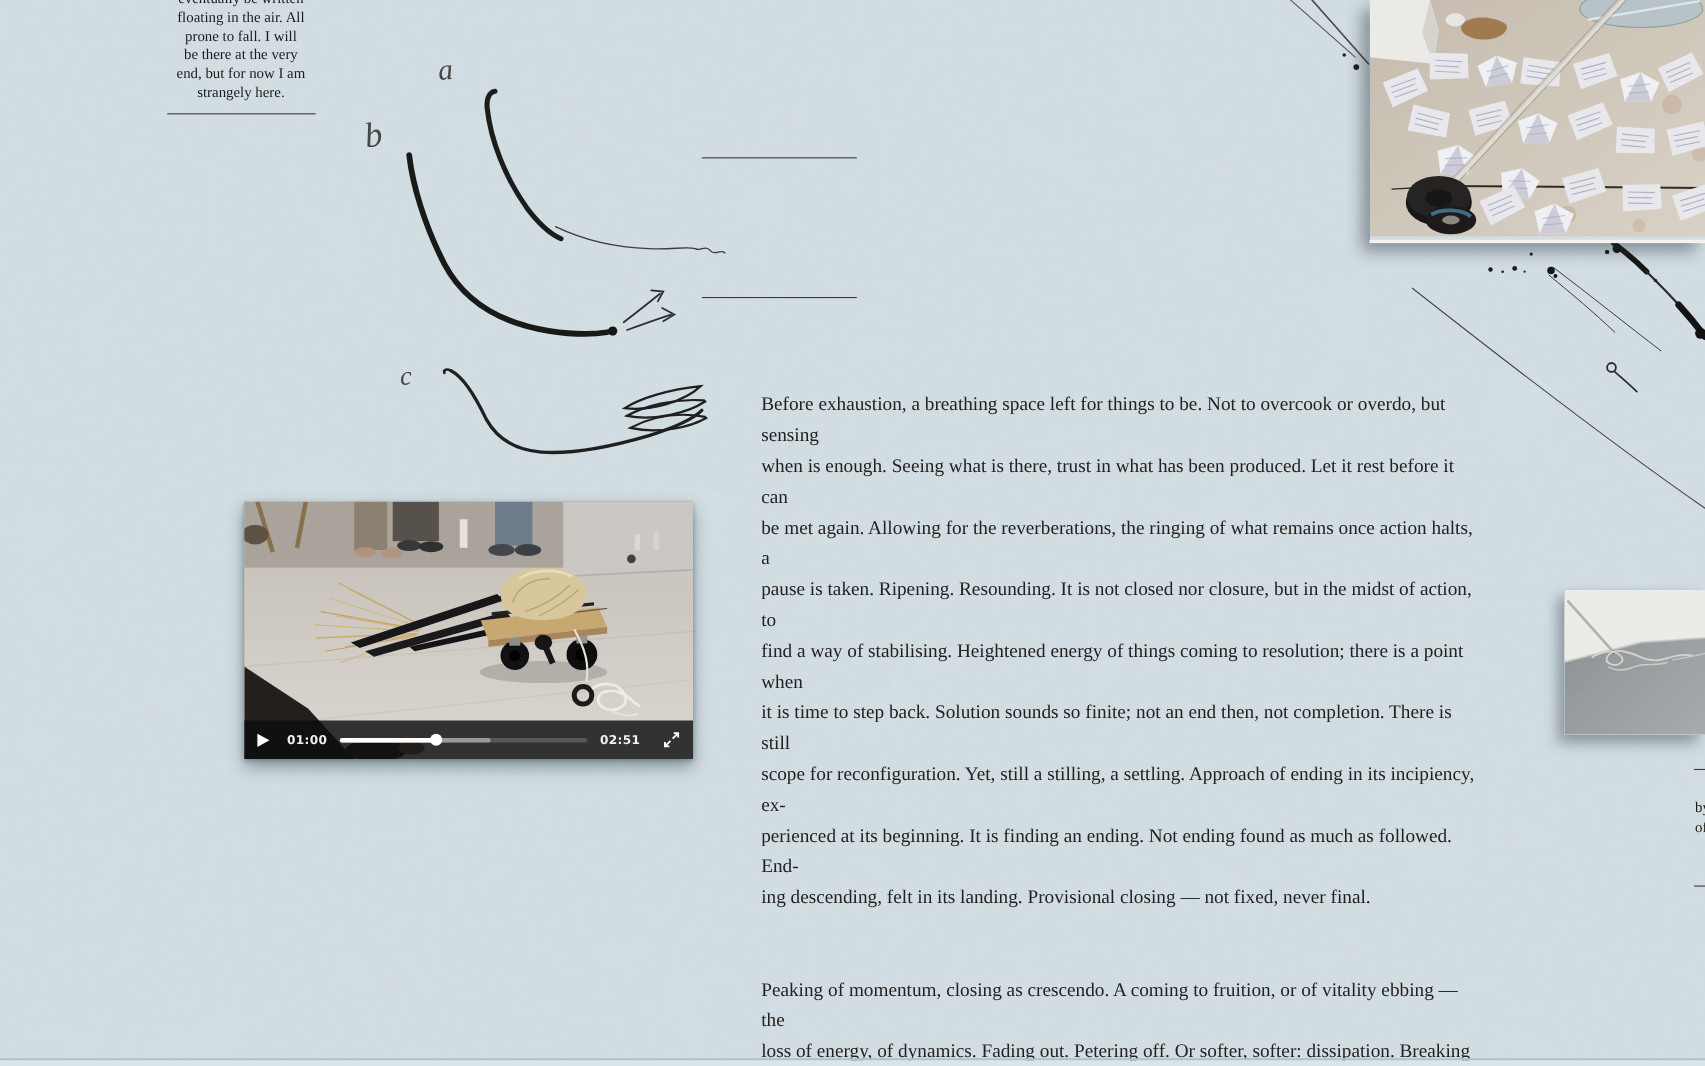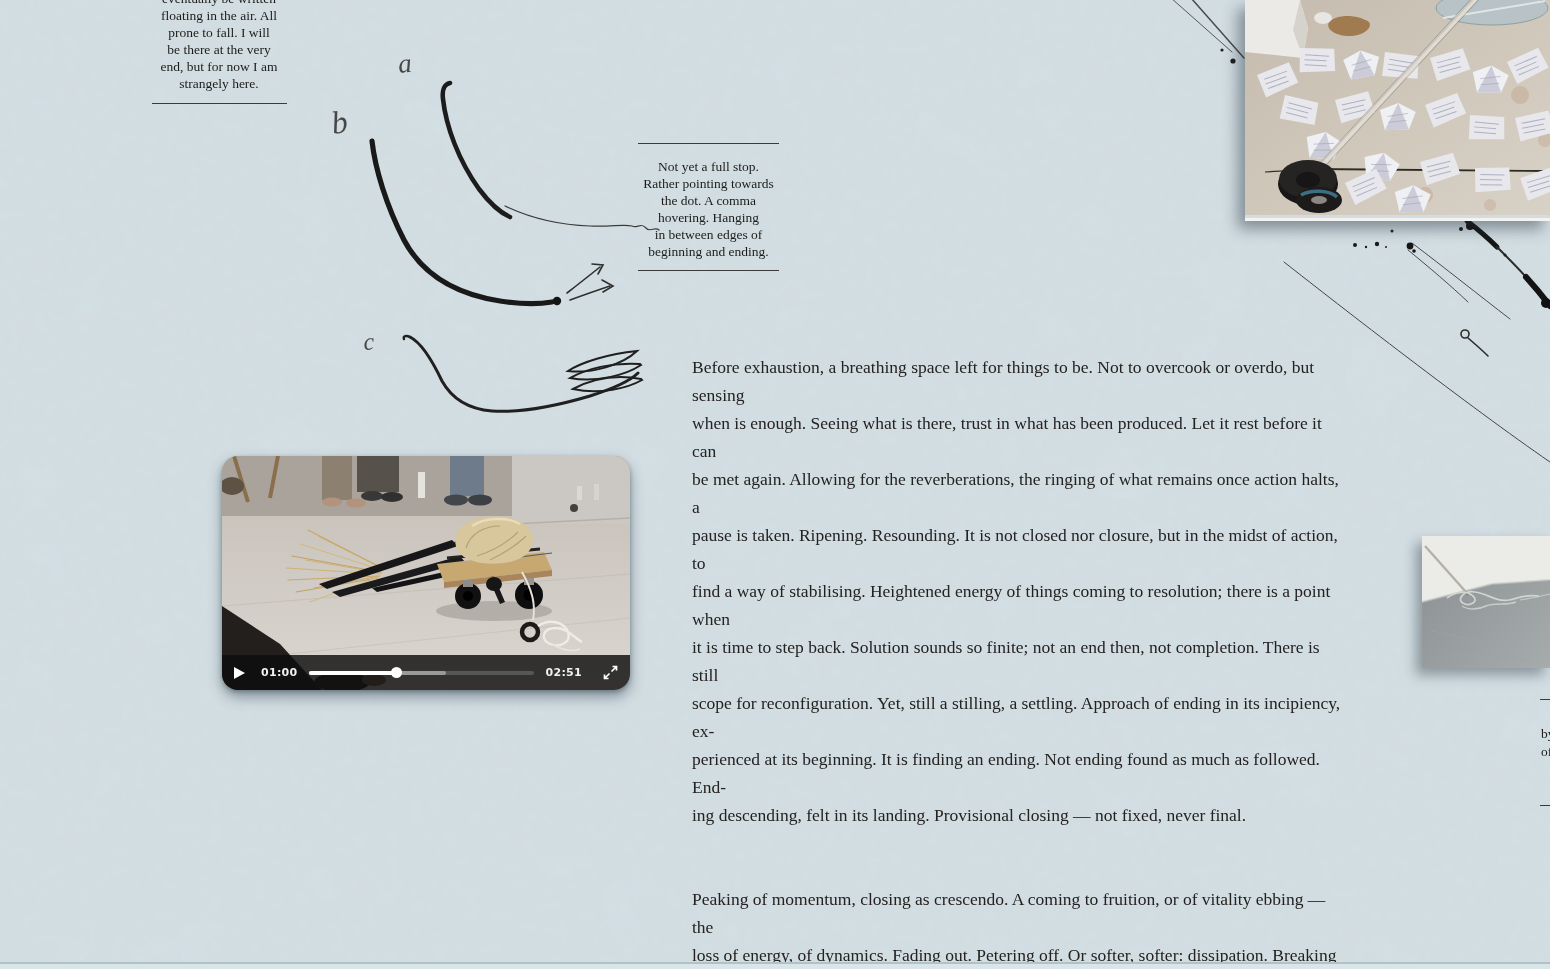--- a/index.html
+++ b/index.html
@@ -17,21 +17,21 @@
   .rule-c1{left:638px;top:143px;width:141px;}
   .rule-c2{left:638px;top:270px;width:141px;}
   .rule-r1{left:1540px;top:699px;width:120px;}
   .rule-r2{left:1540px;top:805px;width:120px;}
   
   .article{position:absolute;left:692px;top:325px;width:650px;color:#242220;
            font-size:17.5px;line-height:28px;white-space:pre-line;}
   .article p{margin:0;}
   .article p + p{margin-top:28px;}
   
-  .video{position:absolute;left:222px;top:456px;width:408px;height:234px;border-radius:16px;
+  .video{position:absolute;left:222px;top:456px;width:408px;height:234px;border-radius:0;
          overflow:hidden;box-shadow:0 7px 14px rgba(40,60,70,.45), 0 2px 4px rgba(40,60,70,.35);
          background:#b9b3ab;}
   .video svg{display:block;}
   .vbar{position:absolute;left:0;right:0;bottom:0;height:35px;background:rgba(14,14,14,.82);
         display:flex;align-items:center;padding:0 12px;box-sizing:border-box;
         font-family:"DejaVu Sans",sans-serif;}
   .vplay{width:16px;height:16px;display:flex;align-items:center;cursor:pointer;}
   .tri{width:0;height:0;border-left:11px solid #fff;border-top:6.5px solid transparent;
        border-bottom:6.5px solid transparent;}
   .vtime{color:#f0f0f0;font-size:11px;font-weight:bold;letter-spacing:.3px;margin:0 11px;}
@@ -132,26 +132,20 @@
 
   <div class="note note-top-left">eventually be written
 floating in the air. All
 prone to fall. I will
 be there at the very
 end, but for now I am
 strangely here.</div>
   <div class="rule rule-tl"></div>
 
   <div class="rule rule-c1"></div>
-  <div class="note note-comma">Not yet a full stop.
-Rather pointing towards
-the dot. A comma
-hovering. Hanging
-in between edges of
-beginning and ending.</div>
   <div class="rule rule-c2"></div>
 
   <div class="rule rule-r1"></div>
   <div class="note note-right">by
 of</div>
   <div class="rule rule-r2"></div>
 
   <div class="article">
     <p>Before exhaustion, a breathing space left for things to be. Not to overcook or overdo, but sensing
 when is enough. Seeing what is there, trust in what has been produced. Let it rest before it can

